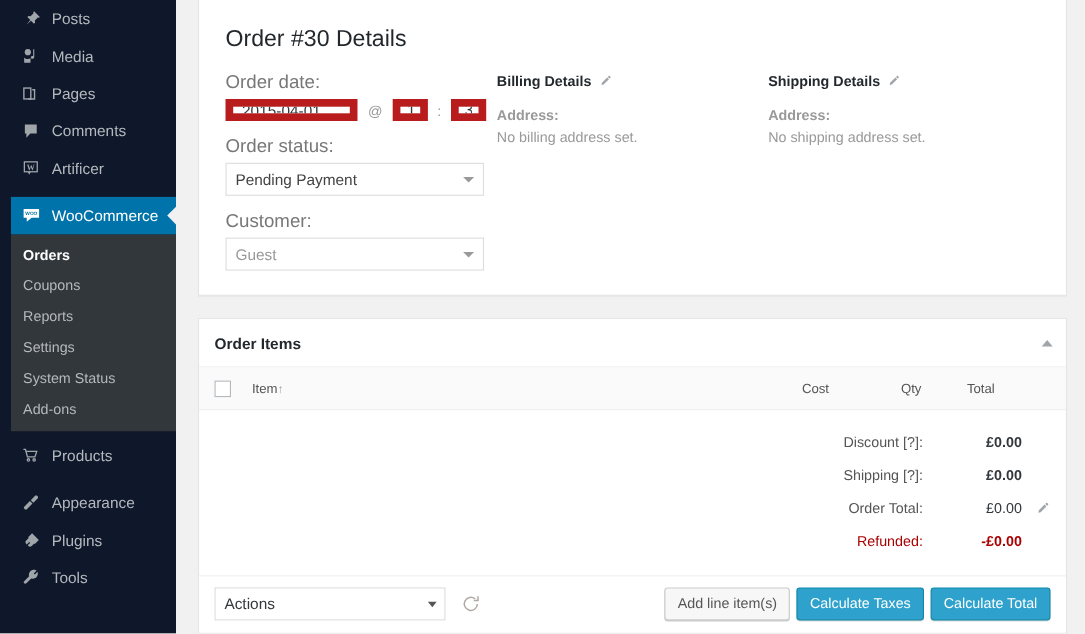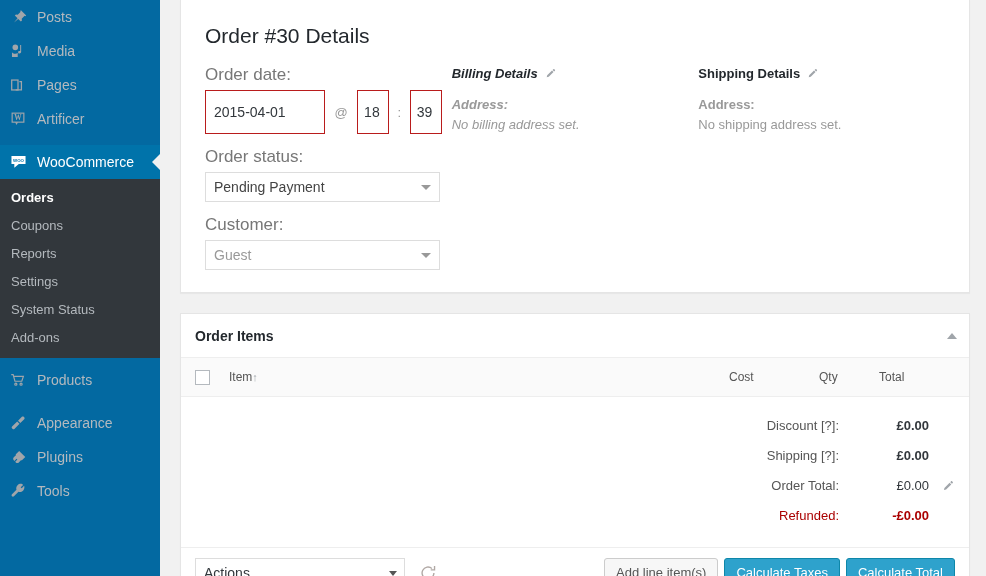--- a/index.html
+++ b/index.html
@@ -86,46 +86,46 @@
   .order-data { padding: 20px 24px 22px 24px; margin-top: 0; border-top: none; }
   .order-title {
     font-size: 21px;
     font-weight: 400;
     color: #23282d;
     line-height: 1.3;
     padding: 2px 0 16px 0;
   }
   .cols { display: flex; }
   .col-general { width: 250px; }
-  .col-billing { width: 250px; font-style: italic; }
+  .col-billing { width: 250px; }
   .col-shipping { width: 250px; }
 
   .col-head {
     font-size: 13px;
     font-weight: bold;
     color: #23282d;
     margin-bottom: 14px;
     display: flex; align-items: center;
     height: 16px;
   }
   .pencil { margin-left: 6px; display: inline-flex; cursor: pointer; }
 
   .field-label {
     display: block;
     font-size: 17px;
     color: #777;
     margin-bottom: 5px;
   }
   .inp {
-    border: 1px solid #b91c1c;
+    border: 7px solid #b91c1c;
     background: #fff;
     color: #32373c;
     font-size: 14px;
     font-family: "Liberation Sans", sans-serif;
-    height: 44px;
+    height: 20px;
     padding: 0 8px;
     border-radius: 0;
     outline: none;
     vertical-align: middle;
   }
   .inp-date { width: 120px; }
   .inp-time { width: 32px; text-align: left; padding: 0 6px; }
   .at, .colon { color: #999; font-size: 13px; padding: 0 5px; vertical-align: middle; }
   .colon { padding: 0 4px; }
   .row-date { margin-bottom: 13px; white-space: nowrap; }
@@ -270,21 +270,21 @@
     border: 1px solid #0e87a9;
     color: #fff;
     box-shadow: 0 1px 0 rgba(0,0,0,.15);
   }
 </style>
 </head>
 <body>
 
 <div class="app">
 
-  <nav class="sidebar" style="background: #0369a1;">
+  <nav class="sidebar" style="background: #0f172a; padding-left: 10px;">
 
     <div class="menu-item">
       <span class="mi-icon">
         <svg width="18" height="18" viewBox="0 0 20 20" fill="#a0a5aa">
           <path d="M13.3 2.5l-1 1 .7.7-3.3 3.3-2-.3-1.2 1.2 3 3-3.9 4.6 4.6-3.9 3 3 1.2-1.2-.3-2 3.3-3.3.7.7 1-1-5.8-5.8z"></path>
         </svg>
       </span>
       <span class="mi-label">Posts</span>
     </div>
 
@@ -302,20 +302,28 @@
     <div class="menu-item">
       <span class="mi-icon">
         <svg width="18" height="18" viewBox="0 0 20 20" fill="none" stroke="#a0a5aa" stroke-width="1.4">
           <rect x="3" y="4.5" width="7" height="11"></rect>
           <path d="M11.5 6.2h2.3v9.3h-6.4"></path>
         </svg>
       </span>
       <span class="mi-label">Pages</span>
     </div>
 
+    <div class="menu-item">
+      <span class="mi-icon">
+        <svg width="18" height="18" viewBox="0 0 20 20" fill="#a0a5aa">
+          <path d="M4 3.5h12v9H9.5L5.5 17v-4.5H4z"></path>
+        </svg>
+      </span>
+      <span class="mi-label">Comments</span>
+    </div>
 
     <div class="menu-item">
       <span class="mi-icon">
         <svg width="18" height="18" viewBox="0 0 20 20">
           <rect x="3.5" y="3.5" width="13" height="10" fill="none" stroke="#a0a5aa" stroke-width="1.3"></rect>
           <path d="M8.4 16.6l1.6-3.1H6.8z" fill="#a0a5aa"></path>
           <text x="10" y="11.4" font-size="8.2" font-family="Liberation Serif, serif" fill="#a0a5aa" text-anchor="middle" font-weight="bold">W</text>
         </svg>
       </span>
       <span class="mi-label">Artificer</span>

